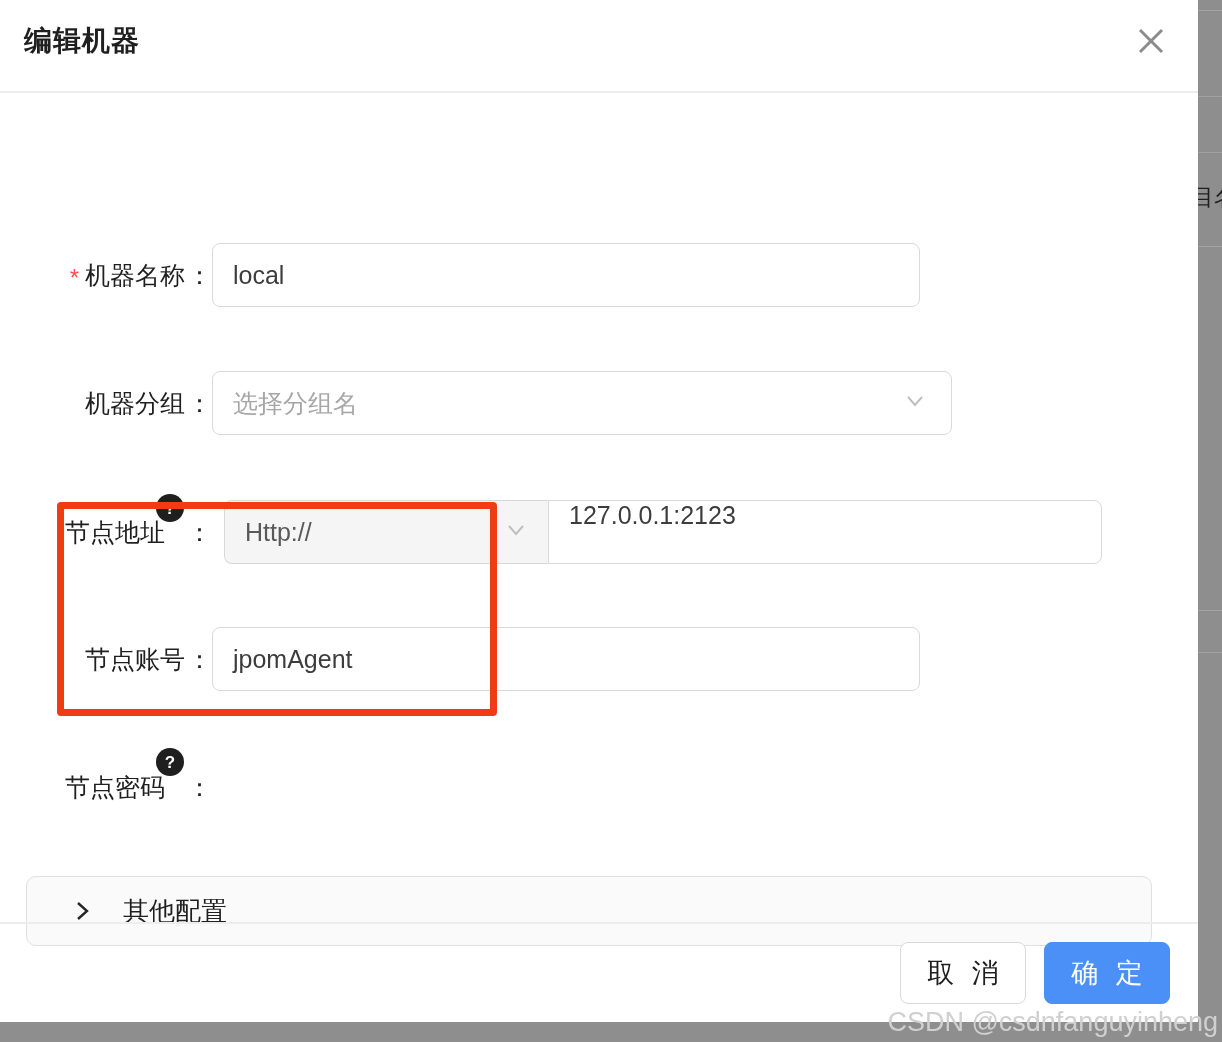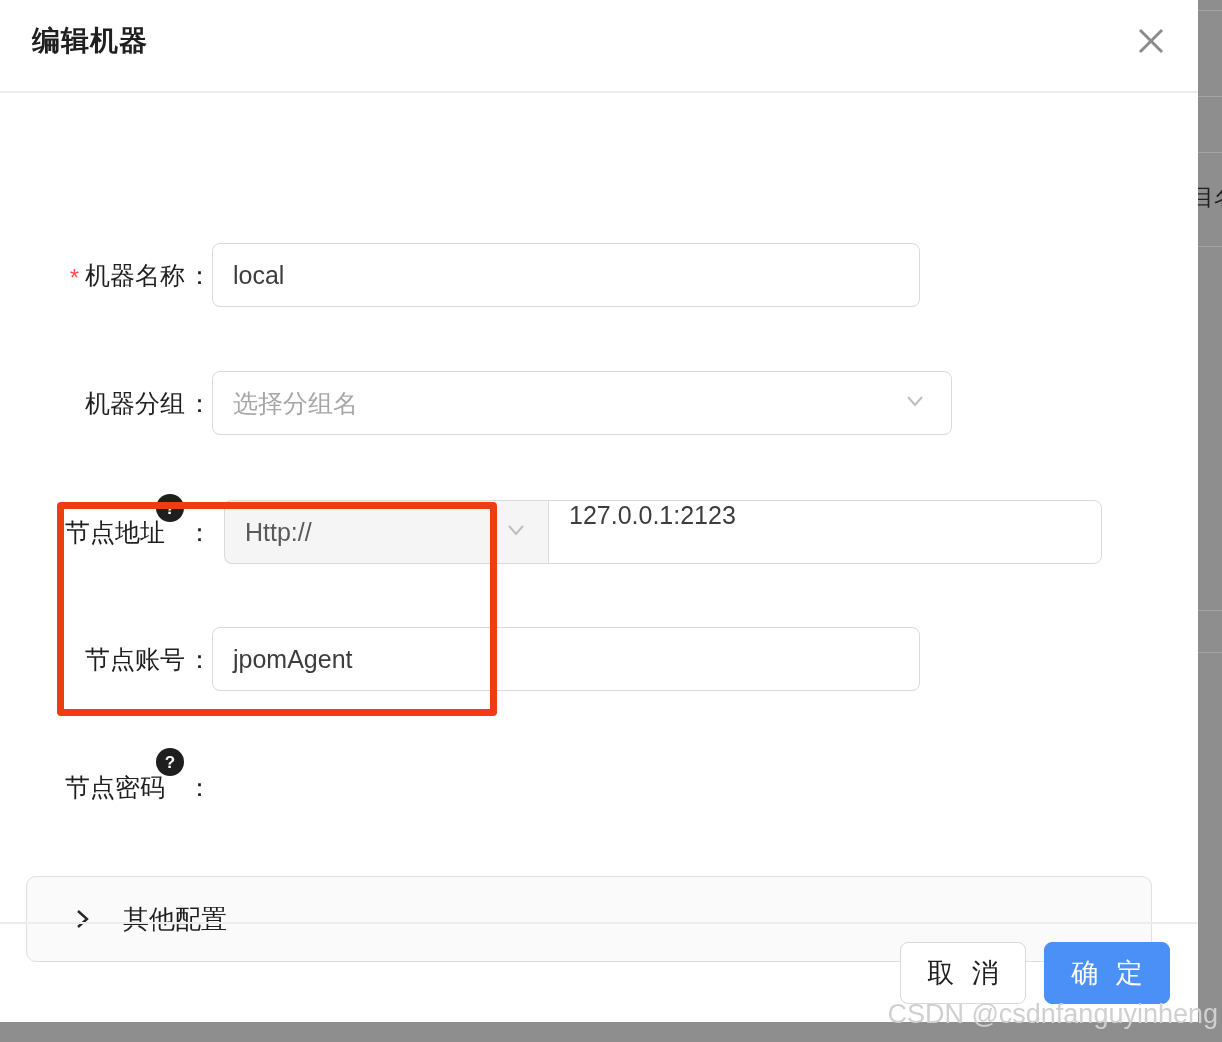--- a/index.html
+++ b/index.html
@@ -50,21 +50,20 @@
     height: 93px;
     border-bottom: 2px solid #ededed;
   }
   .modal-title {
     position: absolute;
     left: 24px; top: 22px;
     font-size: 28px;
     font-weight: bold;
     color: #1f1f1f;
     letter-spacing: 1px;
-    margin-left: 8px;
   }
   .close-btn {
     position: absolute;
     right: 24px; top: 18px;
     width: 46px; height: 46px;
     display: flex; align-items: center; justify-content: center;
     cursor: pointer;
     color: #8c8c8c;
   }
   .close-btn svg { display: block; }
@@ -223,21 +222,21 @@
     color: #8c8c8c;
     cursor: pointer;
     display: flex;
   }
 
   
   .collapse {
     position: absolute;
     left: 26px; top: 783px;
     width: 1126px;
-    height: 86px;
+    height: 70px;
     background: #fafafa;
     border: 1px solid #e0e0e0;
     border-radius: 10px;
     display: flex;
     align-items: center;
     padding-left: 42px;
     cursor: pointer;
   }
   .collapse-chev {
     color: #262626;
@@ -292,21 +291,21 @@
     width: 440px; height: 214px;
     border: 7px solid #f03c14;
     border-radius: 4px;
     pointer-events: none;
     z-index: 50;
   }
 
   
   .watermark {
     position: absolute;
-    right: 4px; bottom: 12px;
+    right: 4px; bottom: 4px;
     font-size: 27px;
     color: #d0d0d0;
     white-space: nowrap;
     z-index: 60;
     margin-top: 44px;
   }
 </style>
 </head>
 <body>
 

